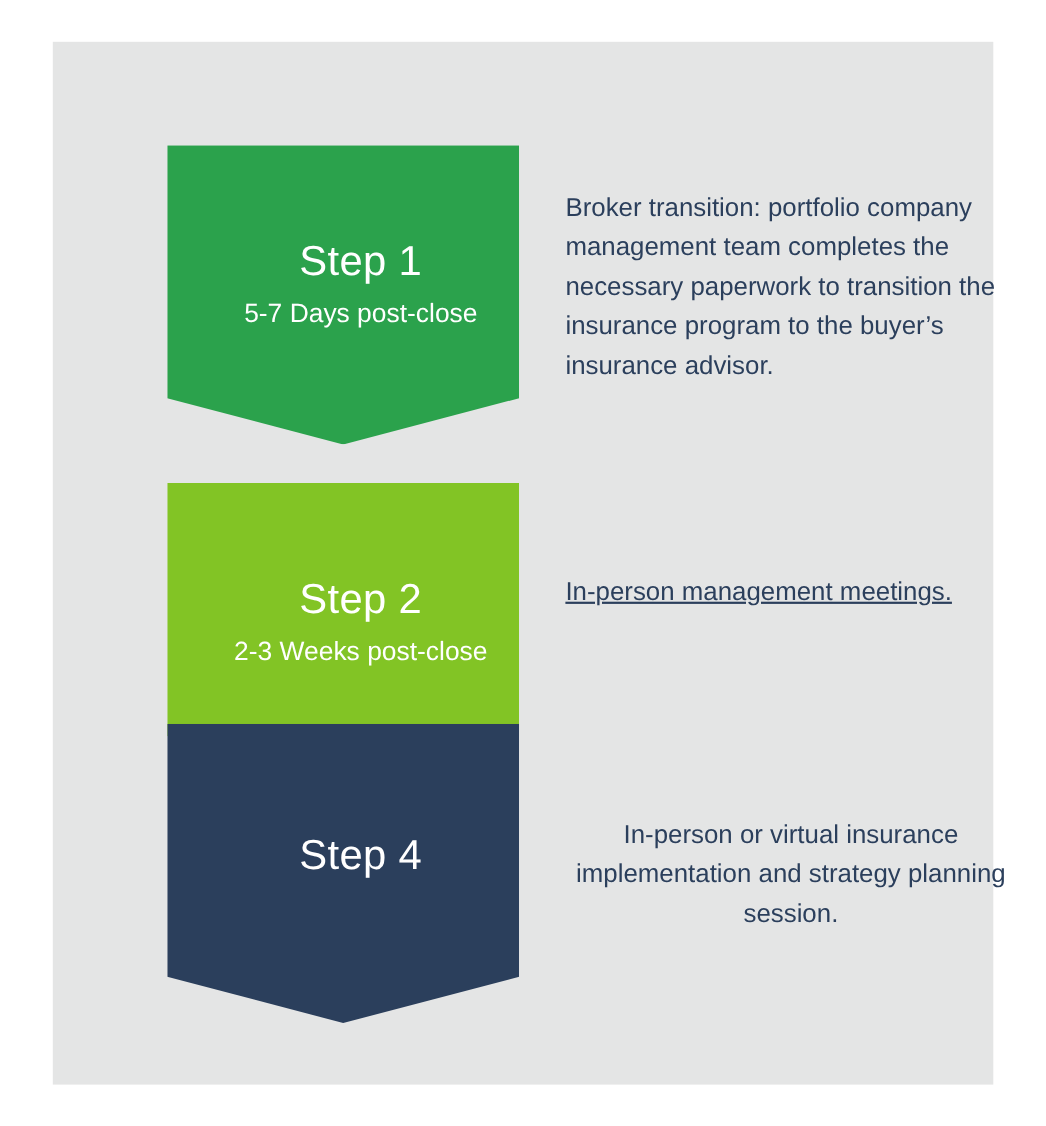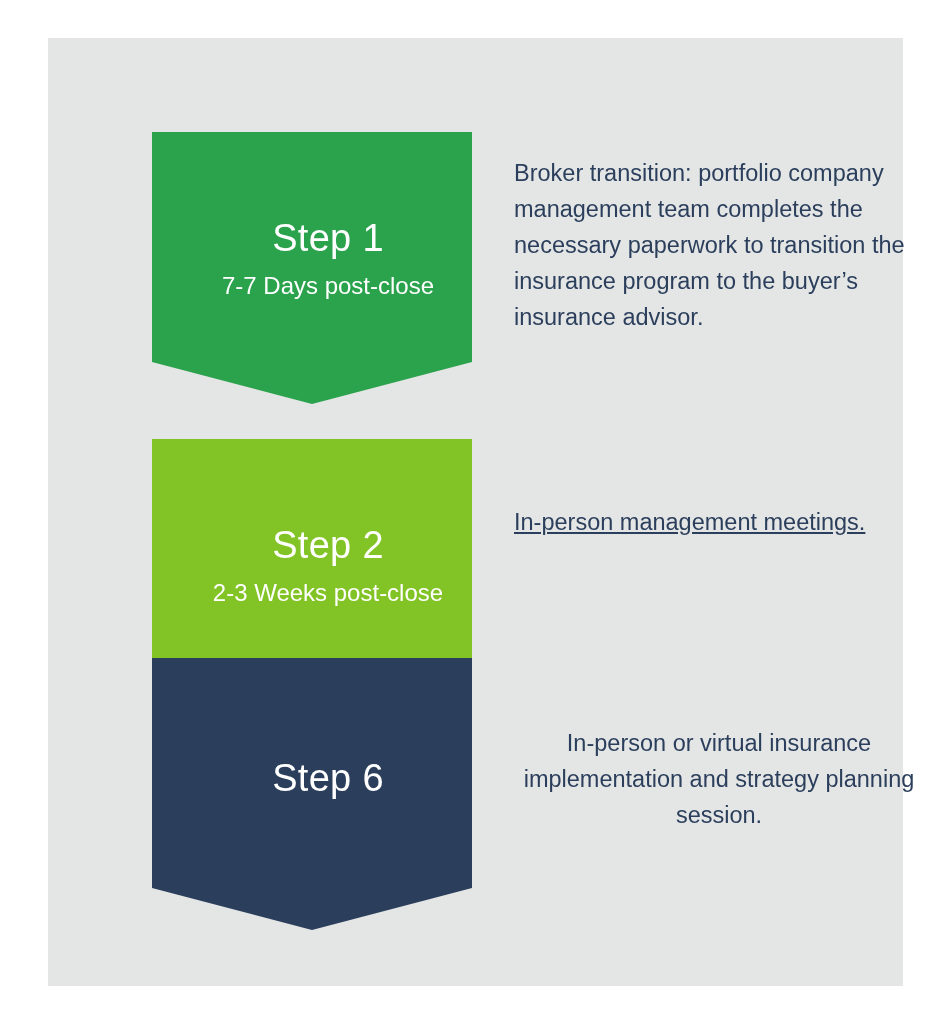--- a/index.html
+++ b/index.html
@@ -78,53 +78,54 @@
     line-height: 1.2;
     color: #ffffff;
   }
   .desc {
     position: absolute;
     left: 362px;
     width: 410px;
     font-size: 23.5px;
     line-height: 1.53;
     color: #2b3f5c;
+    margin-top: 15px;
   }
 </style>
 </head>
 <body>
 
 <div id="stage">
   <div class="panel">
     <div class="diagram">
 
       <div class="row" style="top:0px;height:272px;">
         <div class="chevron chev-1">
           <div class="chev-inner">
             <div class="step-title">Step 1</div>
-            <div class="step-sub">7-7 Days post-close</div>
+            <div class="step-sub">5-7 Days post-close</div>
           </div>
         </div>
         <div class="desc" style="top:24px;">Broker transition: portfolio company management team completes the necessary paperwork to transition the insurance program to the buyer’s insurance advisor.</div>
       </div>
 
       <div class="row" style="top:263px;height:272px;">
         <div class="chevron chev-2">
           <div class="chev-inner">
             <div class="step-title">Step 2</div>
             <div class="step-sub">2-3 Weeks post-close</div>
           </div>
         </div>
         <div class="desc" style="top:110px;text-decoration:underline;">In-person management meetings.</div>
       </div>
 
       <div class="row" style="top:526px;height:272px;">
         <div class="chevron chev-3">
           <div class="chev-inner">
-            <div class="step-title">Step 6</div>
+            <div class="step-title">Step 4</div>
           </div>
         </div>
         <div class="desc" style="top:68px;text-align:center;">In-person or virtual insurance implementation and strategy planning session.</div>
       </div>
 
     </div>
   </div>
 </div>
 
 </body></html>

